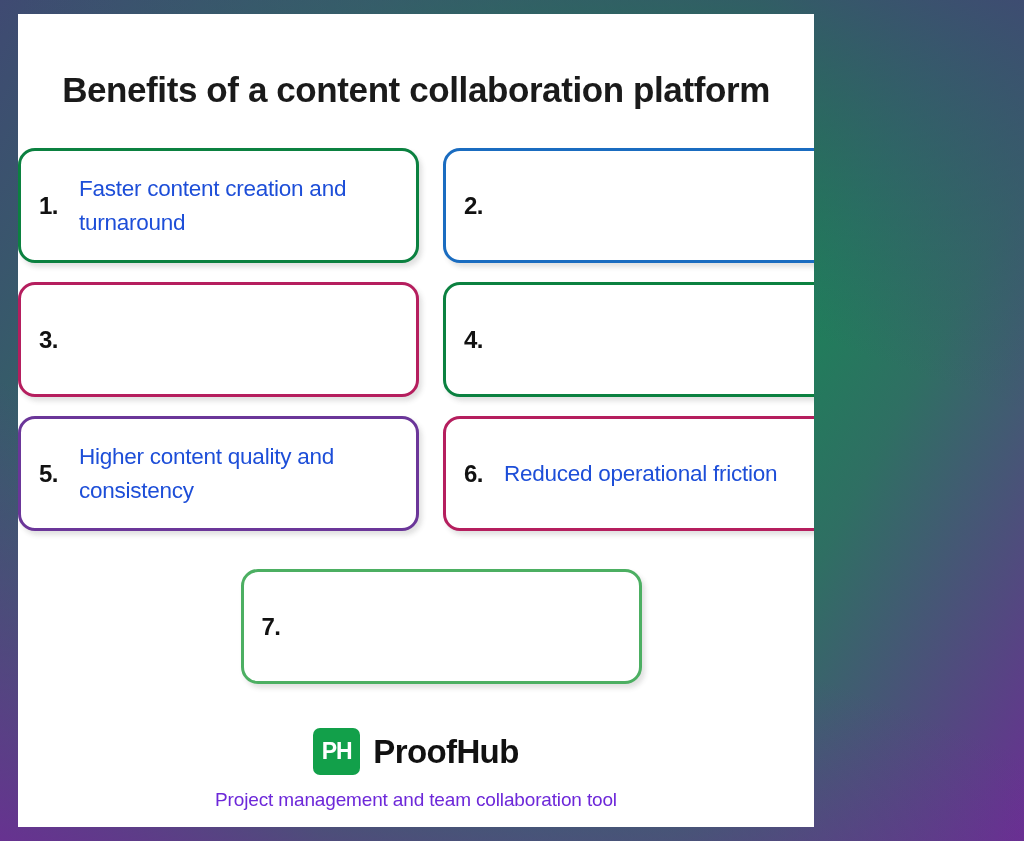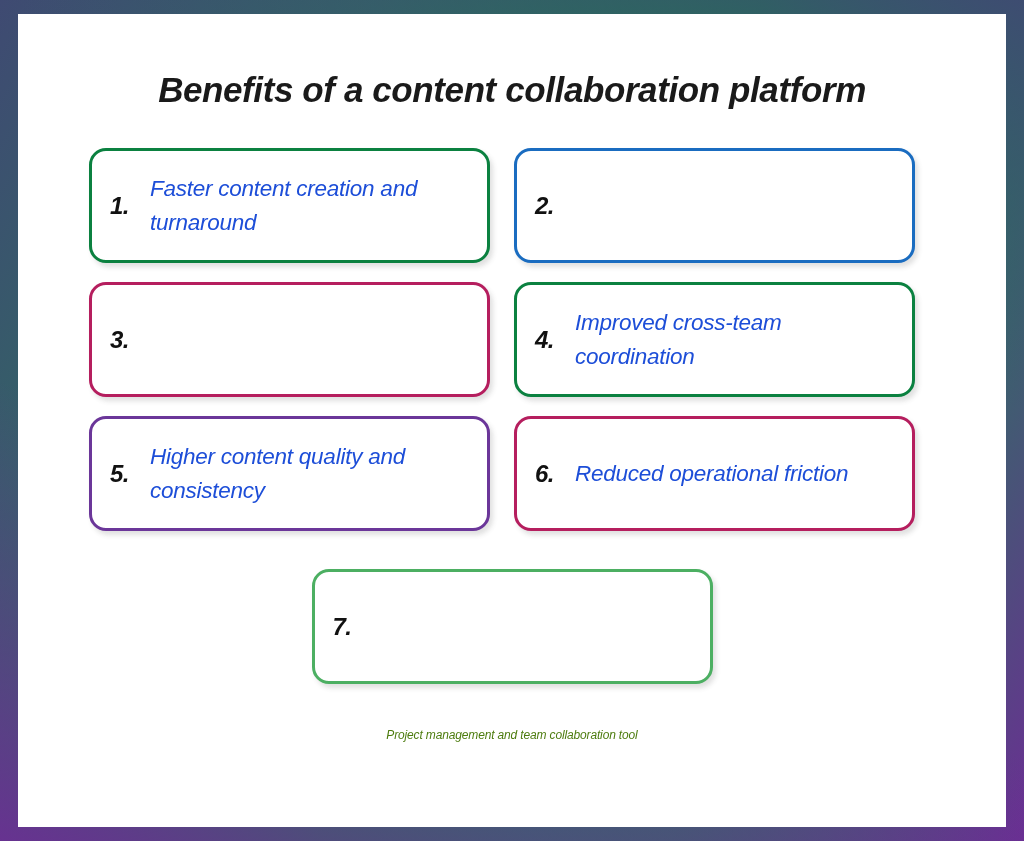--- a/index.html
+++ b/index.html
@@ -37,26 +37,25 @@
                 rgba(40,110,90,0.0) 34%,
                 rgba(40,110,90,0.0) 62%,
                 rgba(106,47,147,0.95) 100%);
     pointer-events: none;
   }
 
   .canvas {
     position: absolute;
     left: 18px;
     top: 14px;
-    width: 988px;
+    width: 796px;
     height: 813px;
     background: #ffffff;
     z-index: 2;
     overflow: hidden;
-    font-style: italic;
   }
 
   
   .title {
     margin-top: 56px;
     text-align: center;
     font-size: 35px;
     font-weight: 700;
     letter-spacing: -0.4px;
     color: #1a1a1a;
@@ -153,22 +152,22 @@
   .logo-word {
     font-size: 33px;
     font-weight: 700;
     color: #111111;
     letter-spacing: -0.6px;
     font-family: "Liberation Sans", sans-serif;
   }
 
   .tagline {
     margin-top: 14px;
-    font-size: 12px;
-    color: #4d7c0f;
+    font-size: 19px;
+    color: #6d28d9;
     font-weight: 400;
     letter-spacing: -0.15px;
     font-family: "Liberation Sans", sans-serif;
   }
 </style>
 </head>
 <body>
 
 <div class="frame">
   <div class="canvas">
@@ -185,21 +184,20 @@
       <div class="card" style="border-color: rgb(26, 108, 192);">
         <span class="card-number">2.</span>
       </div>
 
       <div class="card" style="border-color: rgb(181, 30, 94);">
         <span class="card-number">3.</span>
       </div>
 
       <div class="card" style="border-color: rgb(11, 129, 64);">
         <span class="card-number">4.</span>
-        <span class="card-text">Improved cross-team coordination</span>
       </div>
 
       <div class="card" style="border-color: rgb(107, 54, 153);">
         <span class="card-number">5.</span>
         <span class="card-text">Higher content quality and consistency</span>
       </div>
 
       <div class="card" style="border-color: rgb(181, 30, 94);">
         <span class="card-number">6.</span>
         <span class="card-text">Reduced operational friction</span>
@@ -207,17 +205,23 @@
 
       <div class="row-last">
         <div class="card" style="border-color: rgb(76, 175, 98);">
           <span class="card-number">7.</span>
         </div>
       </div>
 
     </div>
 
     <div class="footer">
+      <div class="logo-row">
+        <span class="logo-mark" style="background: rgb(18, 160, 74);">
+          <span class="logo-mark-text">PH</span>
+        </span>
+        <span class="logo-word">ProofHub</span>
+      </div>
       <div class="tagline">Project management and team collaboration tool</div>
     </div>
 
   </div>
 </div>
 
 </body></html>

